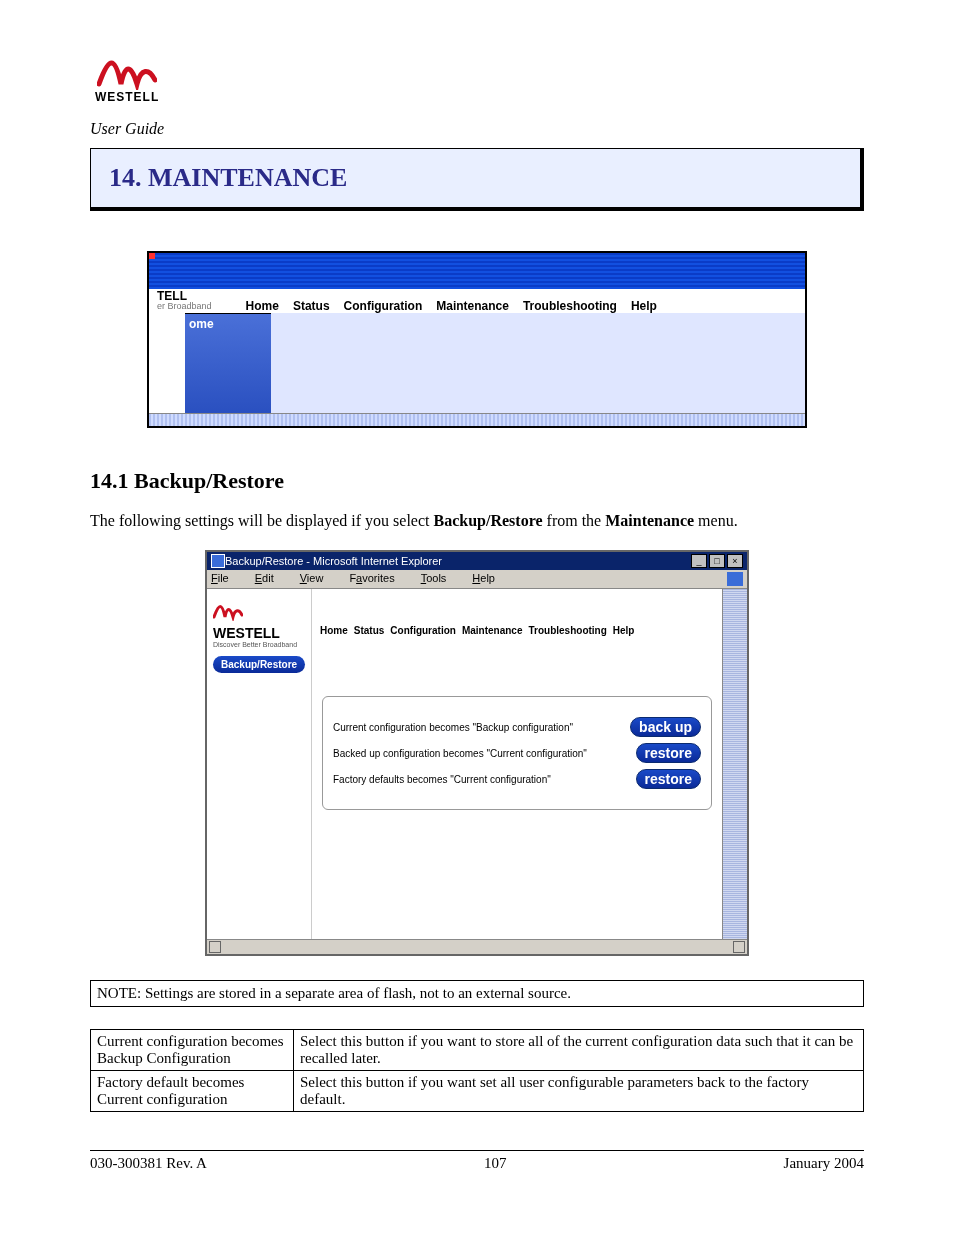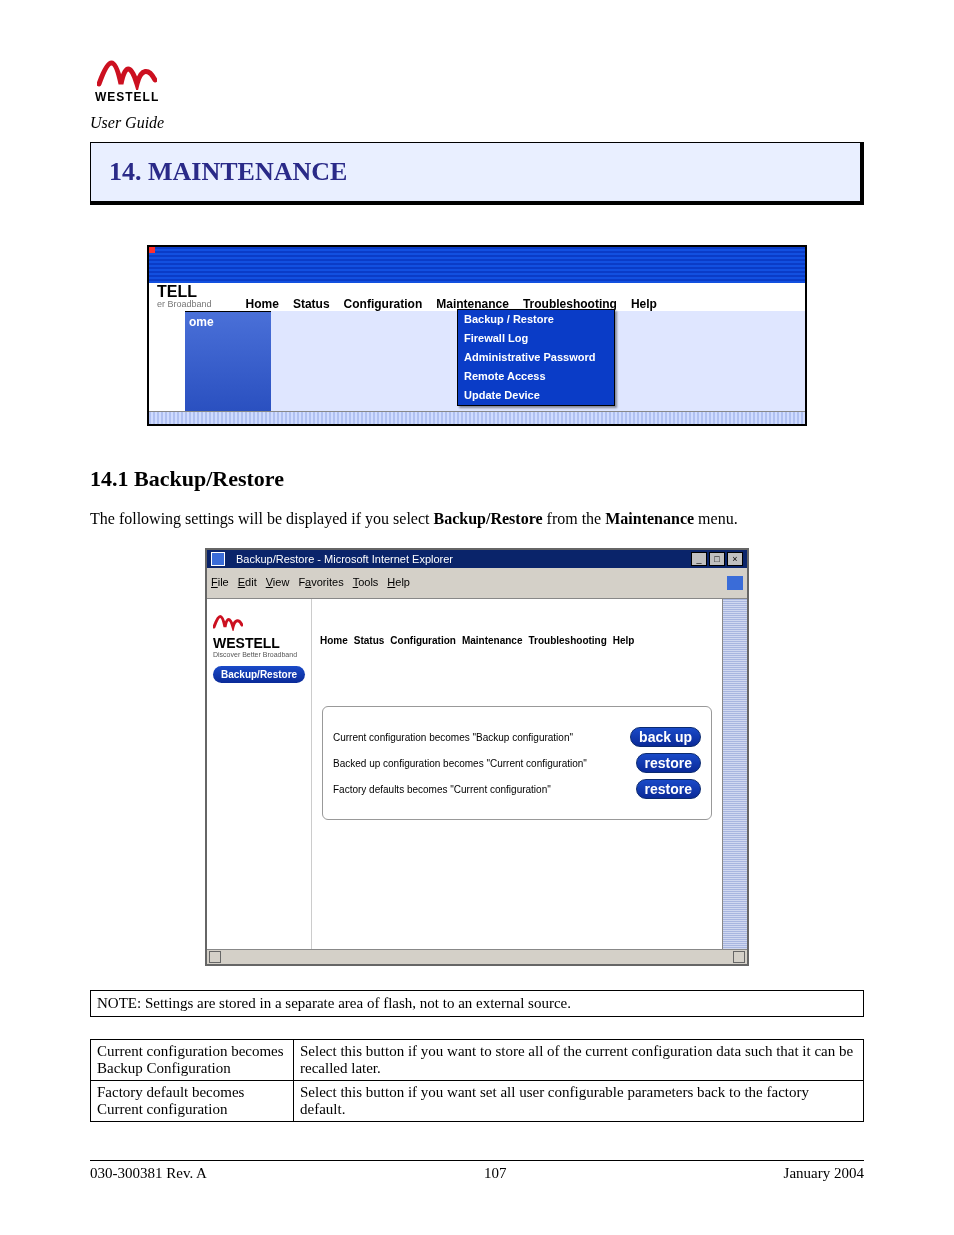--- a/index.html
+++ b/index.html
@@ -17,21 +17,21 @@
   }
   .header-row {
     display: flex;
     align-items: flex-end;
     justify-content: space-between;
     margin-bottom: 10px;
   }
   .logo-block { display:flex; flex-direction:column; align-items:center; }
   .logo-svg { width:60px; height:40px; }
   .logo-text { font-weight:bold; font-family:Arial,sans-serif; font-size:12px; letter-spacing:1px; }
-  .guide-label { font-style:italic; font-size:16px; margin-top:10px;}
+  .guide-label { font-style:italic; font-size:16px; margin-top:16px;}
   .product-label { font-style:italic; font-size:16px; }
   .section-banner {
     background: linear-gradient(#e9efff, #e9efff);
     border: 1px solid #000;
     border-right-width:4px;
     border-bottom-width:4px;
     padding: 6px 10px;
     margin-top:10px;
   }
   .section-banner h1 {
@@ -54,21 +54,21 @@
     background: repeating-linear-gradient(#0a3cc7 0 2px, #1250e0 2px 4px);
     position:relative;
   }
   .fig1-banner::before{
     content:"";
     position:absolute;left:0;top:0;width:6px;height:6px;background:#ff3030;
   }
   .fig1-logo {
     font-family:Arial,sans-serif;
     font-weight:bold;
-    font-size:16px;
+    font-size:12px;
     padding-left:4px;
     letter-spacing:0px;
   }
   .fig1-sub {
     font-size:9px; color:#777; padding-left:4px; font-family:Arial,sans-serif; margin-top:-2px;
   }
   .fig1-nav {
     display:flex; gap:6px; font-family:Arial,sans-serif; font-size:12px; font-weight:bold;
     margin-left:30px;
   }
@@ -133,23 +133,23 @@
   }
   .fig2-title .ctrls { display:flex; gap:2px;}
   .fig2-title .ctrls span{
     width:14px;height:12px;background:#c0c0c0;border:1px solid #000;font-size:9px;
     font-family:Arial;display:flex;align-items:center;justify-content:center;color:#000;
   }
   .fig2-menu {
     background:#d4d0c8;
     font-family:Tahoma,Arial,sans-serif;
     font-size:11px;
-    padding:8px 4px;
-    display:flex;
-    gap:9px;
+    padding:2px 4px;
+    display:flex;
+    gap:26px;
     border-bottom:1px solid #888;
   }
   .fig2-menu span { }
   .fig2-menu span u { text-decoration:underline; }
   .fig2-content {
     display:flex;
     height:350px;
     position:relative;
     background:#e6ecff;
   }
@@ -286,41 +286,34 @@
           <span>Status</span>
           <span>Configuration</span>
           <span>Maintenance</span>
           <span>Troubleshooting</span>
           <span>Help</span>
         </div>
       </div>
       <div class="fig1-body">
         <div class="fig1-side">ome</div>
         <div style="flex:1;background:#dfe6ff;"></div>
-        <div class="fig1-dropdown">
-          <div>Backup / Restore</div>
-          <div>Firewall Log</div>
-          <div>Administrative Password</div>
-          <div>Remote Access</div>
-          <div>Update Device</div>
-        </div>
       </div>
       <div class="fig1-bottom"></div>
     </div>
   </div>
 
   <h2 class="subsection">14.1 Backup/Restore</h2>
 
   <p class="intro">
     <span>The following settings will be displayed if you select </span><b>Backup/Restore</b><span> from the </span><b>Maintenance</b><span> menu.</span>
   </p>
 
   <div class="figure2">
     <div class="fig2-title">
-      <span style="display:flex;align-items:center;gap:11px;">
+      <span style="display:flex;align-items:center;gap:0;">
         <span style="width:12px;height:12px;background:#3a6cd8;border:1px solid #fff;"></span>
         <span>Backup/Restore - Microsoft Internet Explorer</span>
       </span>
       <span class="ctrls">
         <span>_</span>
         <span>□</span>
         <span>×</span>
       </span>
     </div>
     <div class="fig2-menu">

